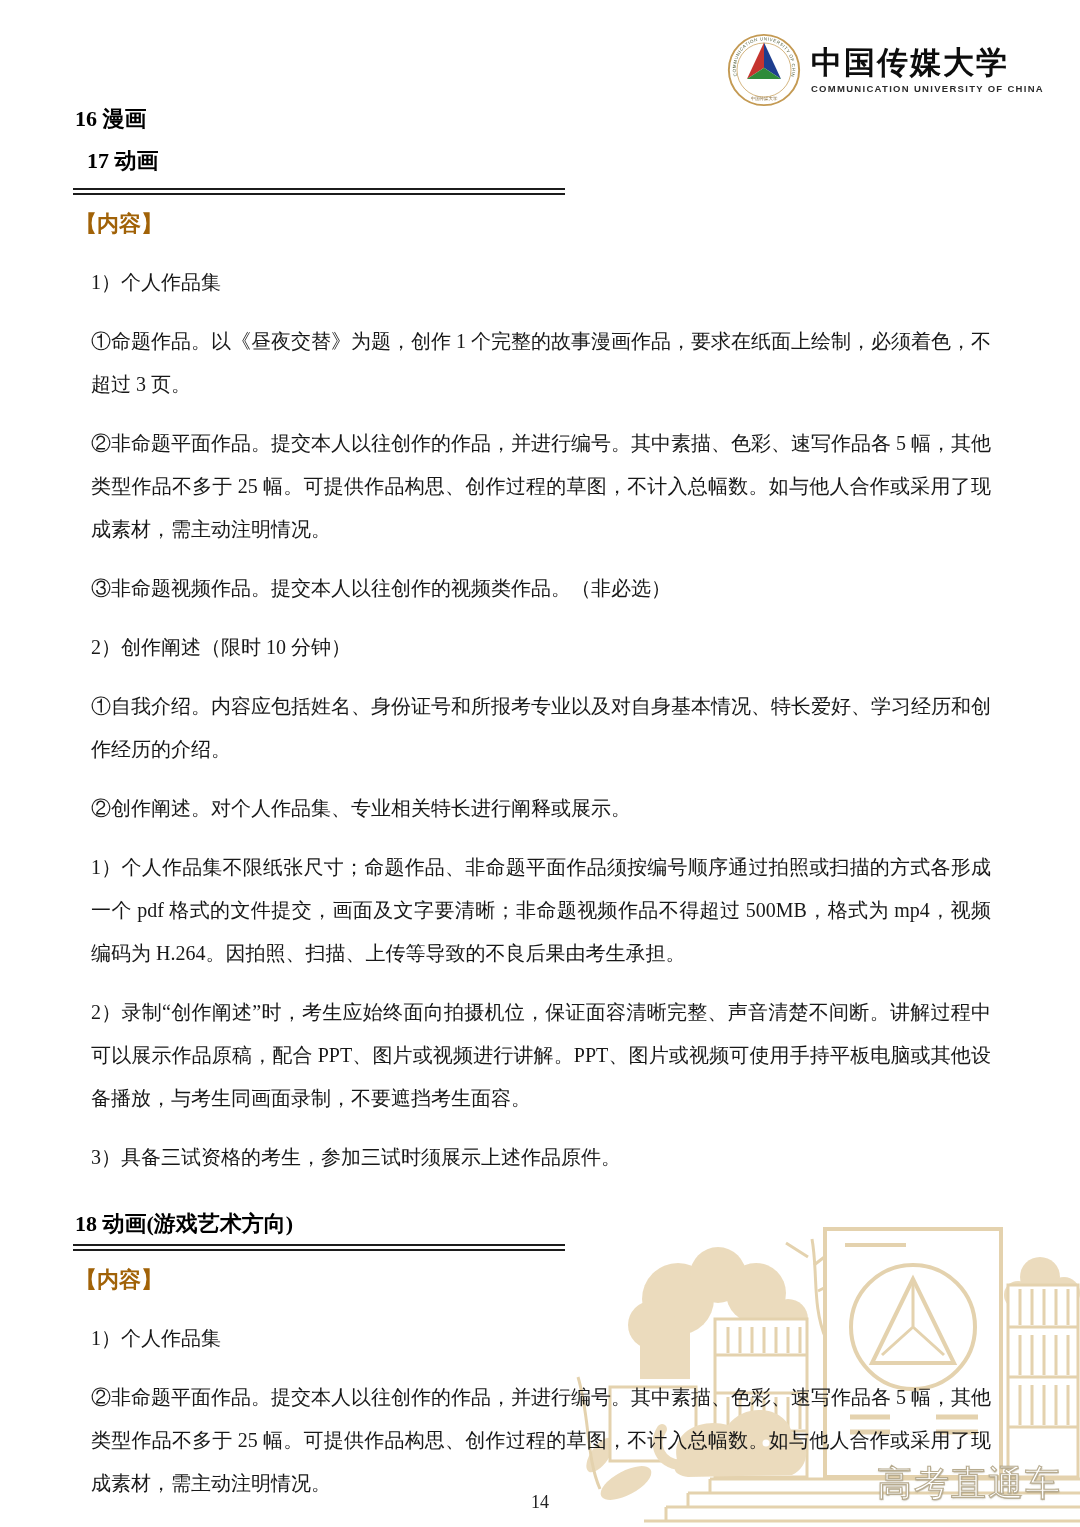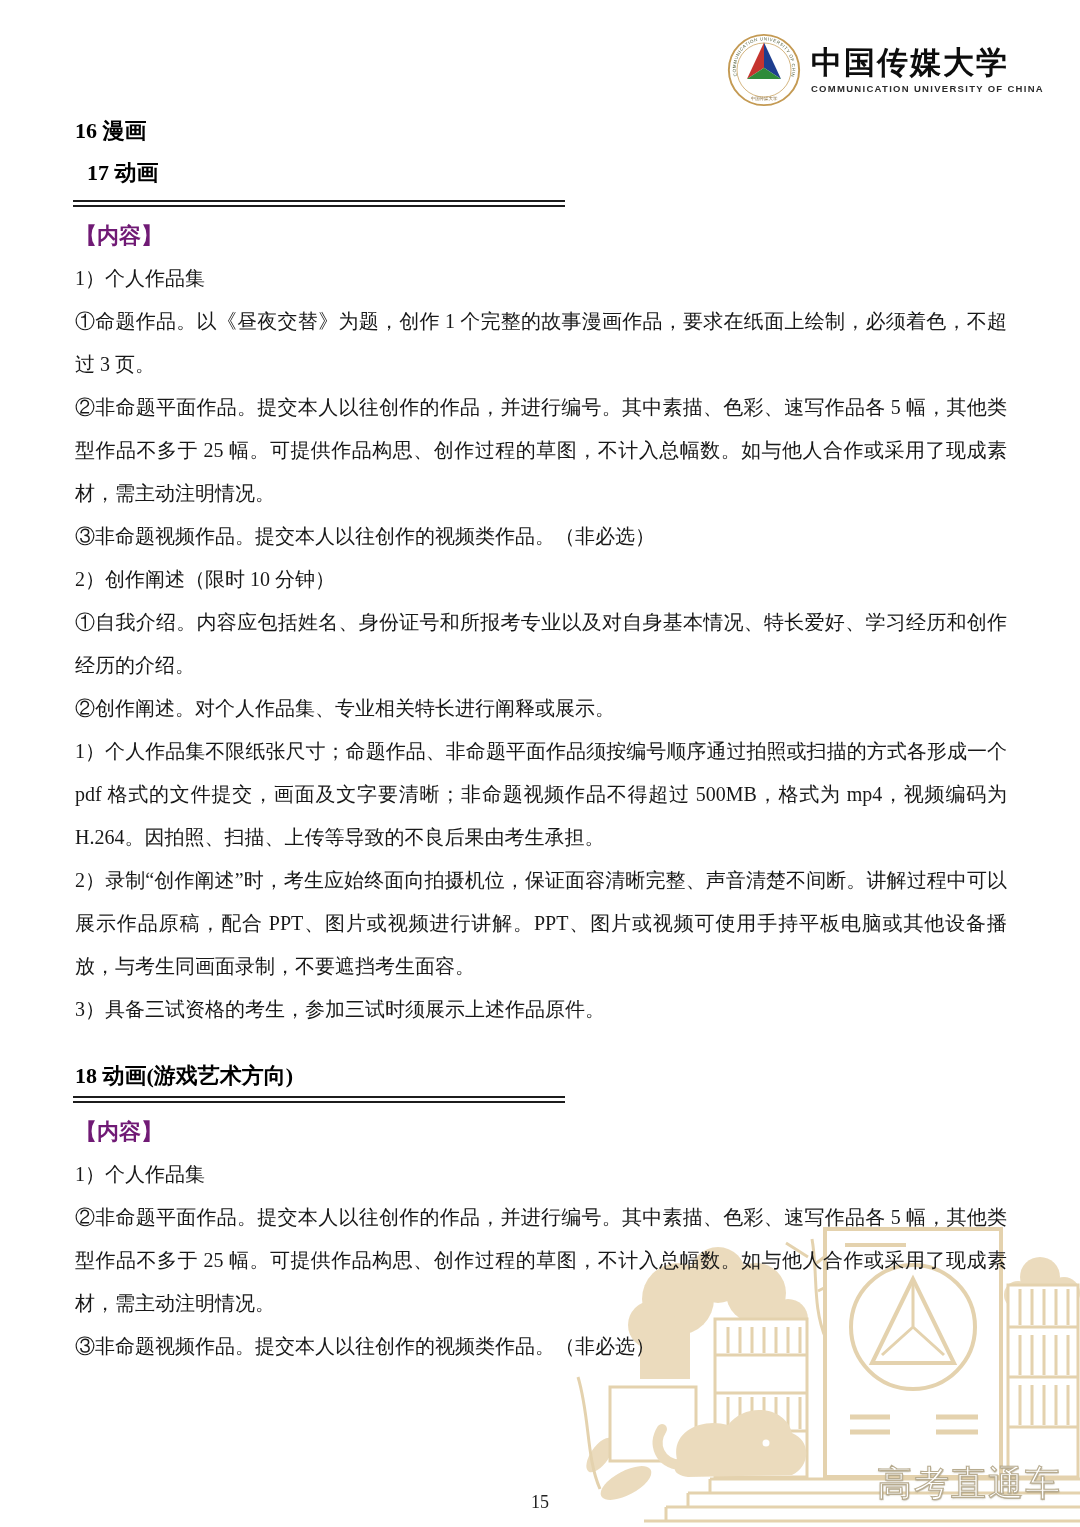--- a/index.html
+++ b/index.html
@@ -9,27 +9,27 @@
   }
   
   .logo{position:absolute;top:33px;right:36px;display:flex;align-items:center;gap:10px;z-index:3;}
   .logo-text{display:flex;flex-direction:column;align-items:flex-start;}
   .logo-cn{font-size:31px;font-weight:700;letter-spacing:2px;color:#0d0d0d;line-height:34px;white-space:nowrap;}
   .logo-en{font-family:"Liberation Sans","DejaVu Sans",sans-serif;font-size:9.5px;font-weight:700;
            letter-spacing:1.3px;color:#2a2a2a;margin-top:3px;white-space:nowrap;}
   
   .content{position:absolute;left:75px;top:104px;width:932px;z-index:2;}
   .heading{font-size:22px;font-weight:700;line-height:30px;color:#000;}
-  .heading-16{margin:12px 0 12px 0;}
+  .heading-16{margin:0 0 12px 0;}
   .heading-17{margin:12px;}
   .heading-18{margin:30px 0 0 0;}
   .double-rule{width:492px;height:3px;border-top:2px solid #1c1c1c;border-bottom:2px solid #1c1c1c;
                margin:5px 0 8px -2px;}
-  .label-heading{font-size:22px;font-weight:700;line-height:42px;color:#701a75;margin:0;}
-  .para{font-size:20px;line-height:43px;margin:0;text-align:justify;color:#181818;}
+  .label-heading{font-size:22px;font-weight:700;line-height:42px;color:#a16207;margin:0;}
+  .para{font-size:20px;line-height:43px;margin:16px;text-align:justify;color:#181818;}
   
   .page-num{position:absolute;left:0;bottom:14px;width:100%;text-align:center;
             font-size:18px;color:#222;z-index:2;}
   
   .wm{position:absolute;right:0;bottom:0;width:520px;height:300px;z-index:1;}
   .wm-svg{width:100%;height:100%;display:block;opacity:.92;}
   .wm-brand{
     position:absolute;right:18px;bottom:20px;z-index:2;
     font-family:"Liberation Sans","DejaVu Sans",sans-serif;
     font-size:35px;letter-spacing:2px;color:#ffffff;
@@ -150,15 +150,15 @@
         <path d="M150 252 H520"></path>
           <path d="M128 266 H520"></path>
         <path d="M106 280 H520"></path>
           <path d="M84 294 H520"></path>
         <path d="M150 252 V266 M128 266 V280 M106 280 V294"></path>
       </g>
     </svg>
     <div class="wm-brand">高考直通车</div>
   </div>
 
-  <div class="page-num">15</div>
+  <div class="page-num">14</div>
 
 </div>
 
 </body></html>

